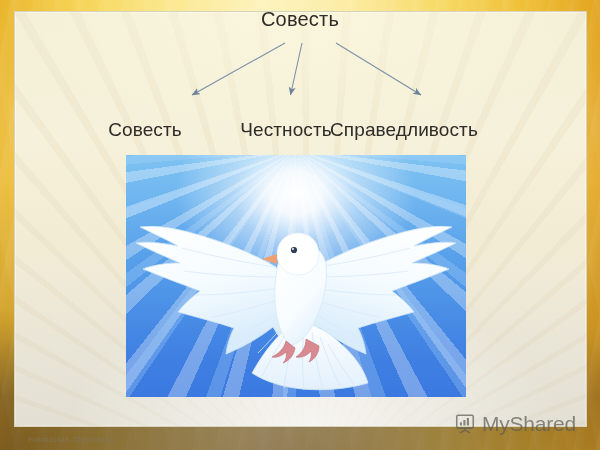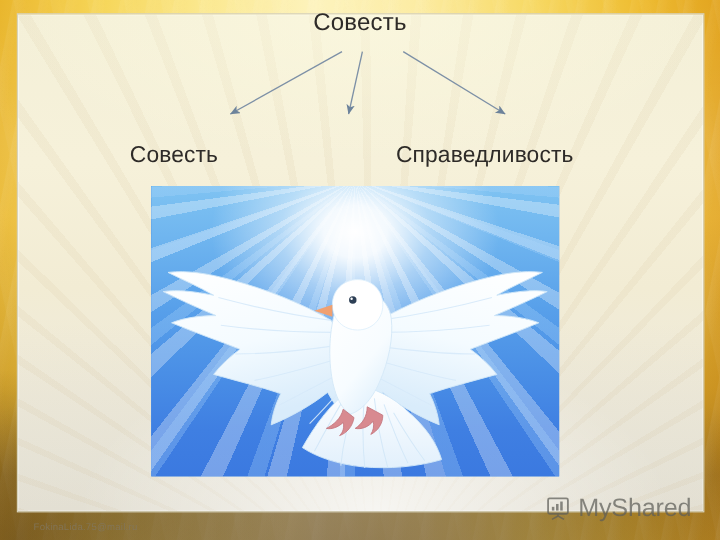--- a/index.html
+++ b/index.html
@@ -261,20 +261,21 @@
         <path d="M0,0 L7.5,3.2 L0,6.4 L1.9,3.2 Z" fill="#6d839b"></path>
       </marker>
     </defs>
     <line x1="285" y1="43" x2="192" y2="95" stroke="#7d90a6" stroke-width="1.1" marker-end="url(#ah)"></line>
     <line x1="302" y1="43" x2="290.5" y2="95" stroke="#7d90a6" stroke-width="1.1" marker-end="url(#ah)"></line>
     <line x1="336" y1="43" x2="421" y2="95" stroke="#7d90a6" stroke-width="1.1" marker-end="url(#ah)"></line>
   </svg>
 
   <div class="leaf-row">
     <div class="leaf leaf-1">Совесть</div>
+    <div class="leaf leaf-2">Честность</div>
     <div class="leaf leaf-3">Справедливость</div>
   </div>
 
   <div class="dove-box">
     <div class="sky"></div>
     <div class="rays"></div>
     <div class="rays2"></div>
     <div class="sunburst"></div>
 
     <svg class="dove-svg" viewBox="0 0 340 242">

